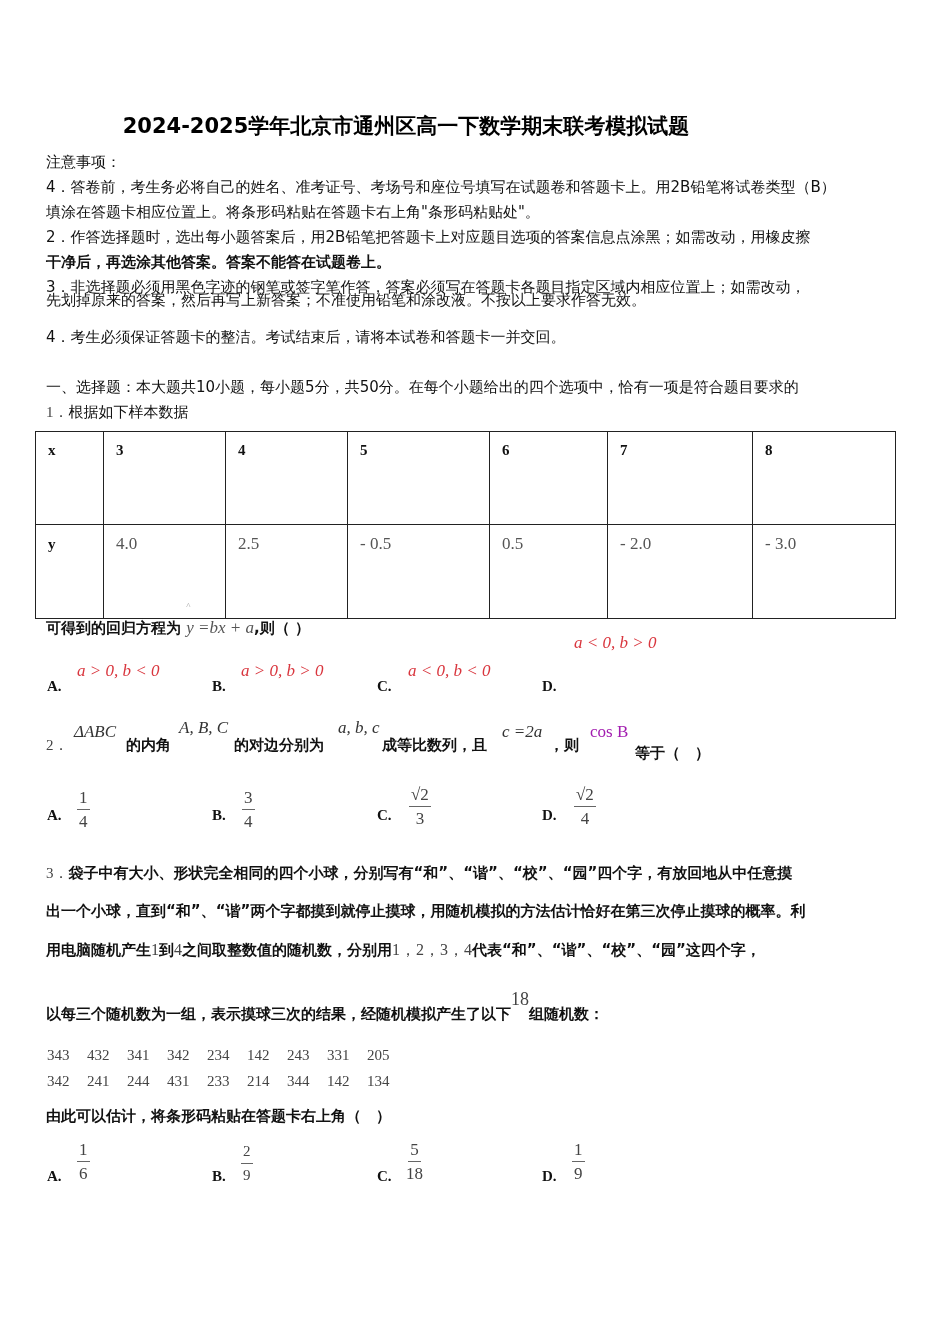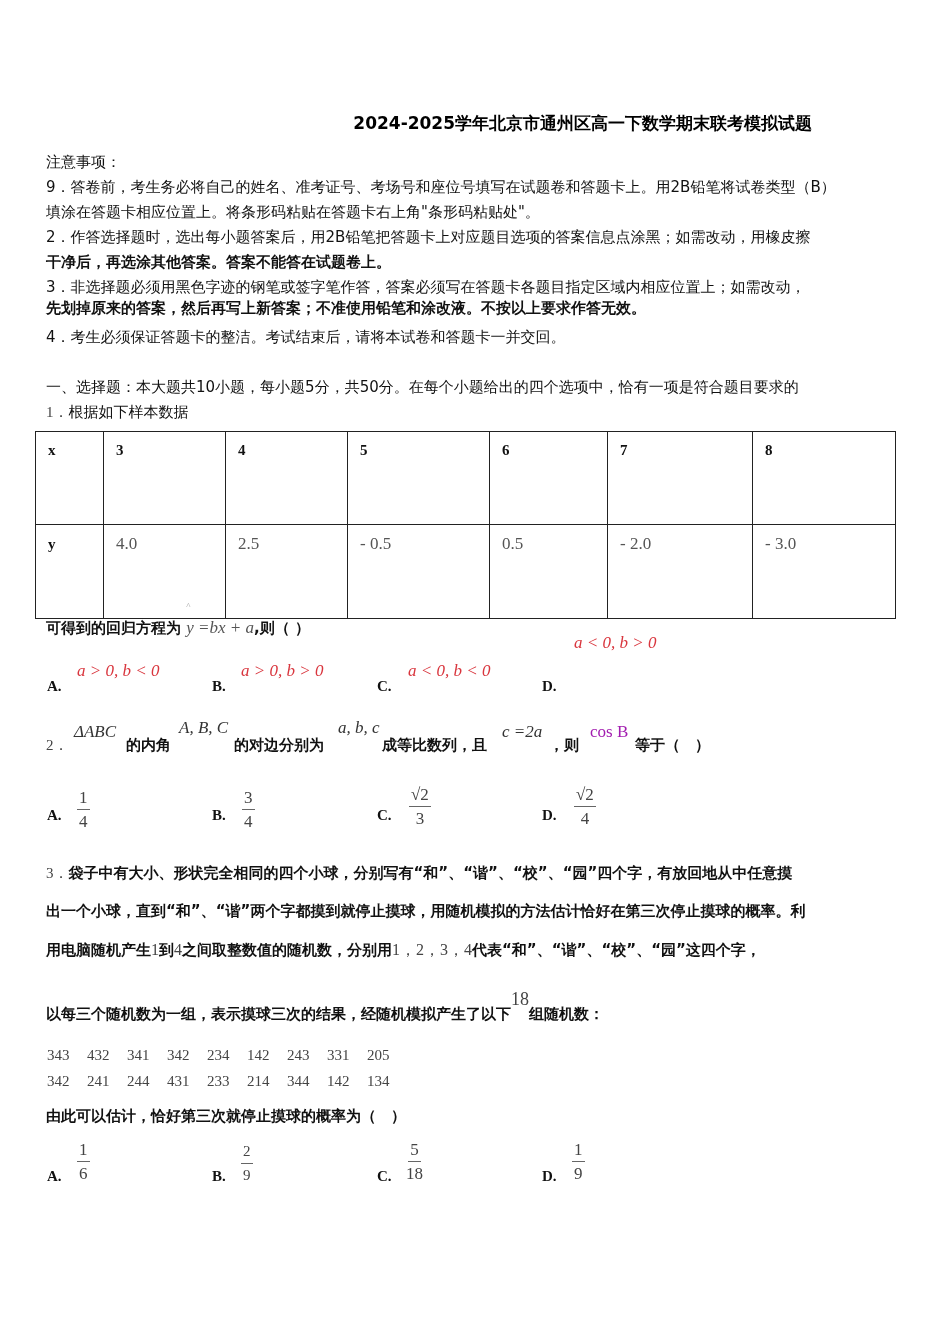--- a/index.html
+++ b/index.html
@@ -11,24 +11,24 @@
       width: 950px;
       height: 1344px;
       position: relative;
       overflow: hidden;
       font-family: "DejaVu Sans", sans-serif;
       color: #111111;
     }
     .abs { position: absolute; white-space: nowrap; }
     .title {
       left: 0; width: 812px; top: 112px;
-      text-align: right;
+      text-align: center;
       font-family: "DejaVu Sans", sans-serif;
       font-weight: bold;
-      font-size: 17px;
+      font-size: 21px;
       letter-spacing: 0px;
       color: #000;
     }
     .note {
       left: 46px;
       font-size: 15px;
       line-height: 25px;
       font-family: "DejaVu Sans", sans-serif;
       color: #111;
     }
@@ -97,26 +97,26 @@
     }
     .randoms span { display: inline-block; width: 40px; }
     .sup { font-family: "Liberation Serif", "DejaVu Serif", serif; color:#444; font-weight: normal; }
   </style>
 </head>
 <body>
 
 <div class="abs title">2024-2025学年北京市通州区高一下数学期末联考模拟试题</div>
 
 <div class="abs note" style="top:150px;">注意事项：</div>
-<div class="abs note" style="top:175px;">9．答卷前，考生务必将自己的姓名、准考证号、考场号和座位号填写在试题卷和答题卡上。用2B铅笔将试卷类型（B）</div>
+<div class="abs note" style="top:175px;">4．答卷前，考生务必将自己的姓名、准考证号、考场号和座位号填写在试题卷和答题卡上。用2B铅笔将试卷类型（B）</div>
 <div class="abs note" style="top:200px;">填涂在答题卡相应位置上。将条形码粘贴在答题卡右上角"条形码粘贴处"。</div>
 <div class="abs note" style="top:225px;">2．作答选择题时，选出每小题答案后，用2B铅笔把答题卡上对应题目选项的答案信息点涂黑；如需改动，用橡皮擦</div>
 <div class="abs note" style="top:250px;font-weight:bold;">干净后，再选涂其他答案。答案不能答在试题卷上。</div>
 <div class="abs note" style="top:275px;">3．非选择题必须用黑色字迹的钢笔或签字笔作答，答案必须写在答题卡各题目指定区域内相应位置上；如需改动，</div>
-<div class="abs note" style="top:296px;font-weight:bold;">先划掉原来的答案，然后再写上新答案；不准使用铅笔和涂改液。不按以上要求作答无效。</div>
+<div class="abs note" style="top:288px;">先划掉原来的答案，然后再写上新答案；不准使用铅笔和涂改液。不按以上要求作答无效。</div>
 <div class="abs note" style="top:325px;">4．考生必须保证答题卡的整洁。考试结束后，请将本试卷和答题卡一并交回。</div>
 
 <div class="abs note" style="top:375px;">一、选择题：本大题共10小题，每小题5分，共50分。在每个小题给出的四个选项中，恰有一项是符合题目要求的</div>
 
 <div class="abs note" style="top:400px;">
   <span class="serif" style="color:#444;">1．</span><span>根据如下样本数据</span>
 </div>
 
 <table class="data">
   <tbody>
@@ -162,21 +162,21 @@
   <span class="serif" style="color:#444; position:absolute; left:0; top:14px;">2．</span>
   <span class="math" style="position:absolute; left:28px; top:0px;">ΔABC</span>
   <span style="position:absolute; left:80px; top:14px;">的内角</span>
   <span class="math" style="position:absolute; left:133px; top:-4px;">A, B, C</span>
   <span style="position:absolute; left:188px; top:14px;">的对边分别为</span>
   <span class="math" style="position:absolute; left:292px; top:-4px;">a, b, c</span>
   <span style="position:absolute; left:336px; top:14px;">成等比数列，且</span>
   <span class="math" style="position:absolute; left:456px; top:0px;">c =2a</span>
   <span style="position:absolute; left:503px; top:14px;">，则</span>
   <span class="mathup" style="position:absolute; left:544px; top:0px;"><span>cos B</span></span>
-  <span style="position:absolute; left:589px; top:14px;font-family:Liberation Mono, monospace;">等于（　）</span>
+  <span style="position:absolute; left:589px; top:22px;font-family:Liberation Mono, monospace;">等于（　）</span>
 </div>
 
 <div class="abs" style="left:47px; top:780px;">
   <span class="optlabel" style="position:absolute; left:0; top:27px;">A.</span>
   <span class="frac" style="position:absolute; left:30px; top:8px;">
       <span class="num">1</span>
       <span class="den">4</span>
     </span>
 </div>
 <div class="abs" style="left:212px; top:780px;">
@@ -212,21 +212,21 @@
   <span>以每三个随机数为一组，表示摸球三次的结果，经随机模拟产生了以下</span><span class="sup" style="font-size:18px; position:relative; top:-14px;">18</span><span>组随机数：</span>
 </div>
 
 <div class="abs randoms" style="top:1047px;">
   <span>343</span><span>432</span><span>341</span><span>342</span><span>234</span><span>142</span><span>243</span><span>331</span><span>205</span>
 </div>
 <div class="abs randoms" style="top:1073px;">
   <span>342</span><span>241</span><span>244</span><span>431</span><span>233</span><span>214</span><span>344</span><span>142</span><span>134</span>
 </div>
 
-<div class="abs qtext" style="left:46px; top:1107px;">由此可以估计，恰好第三次就停止摸球的概率为（　）</div>
+<div class="abs qtext" style="left:46px; top:1107px;">由此可以估计，将条形码粘贴在答题卡右上角（　）</div>
 
 <div class="abs" style="left:47px; top:1140px;">
   <span class="optlabel" style="position:absolute; left:0; top:28px;">A.</span>
   <span class="frac" style="position:absolute; left:30px; top:0px;">
       <span class="num">1</span>
       <span class="den">6</span>
     </span>
 </div>
 <div class="abs" style="left:212px; top:1140px;">
   <span class="optlabel" style="position:absolute; left:0; top:28px;">B.</span>

